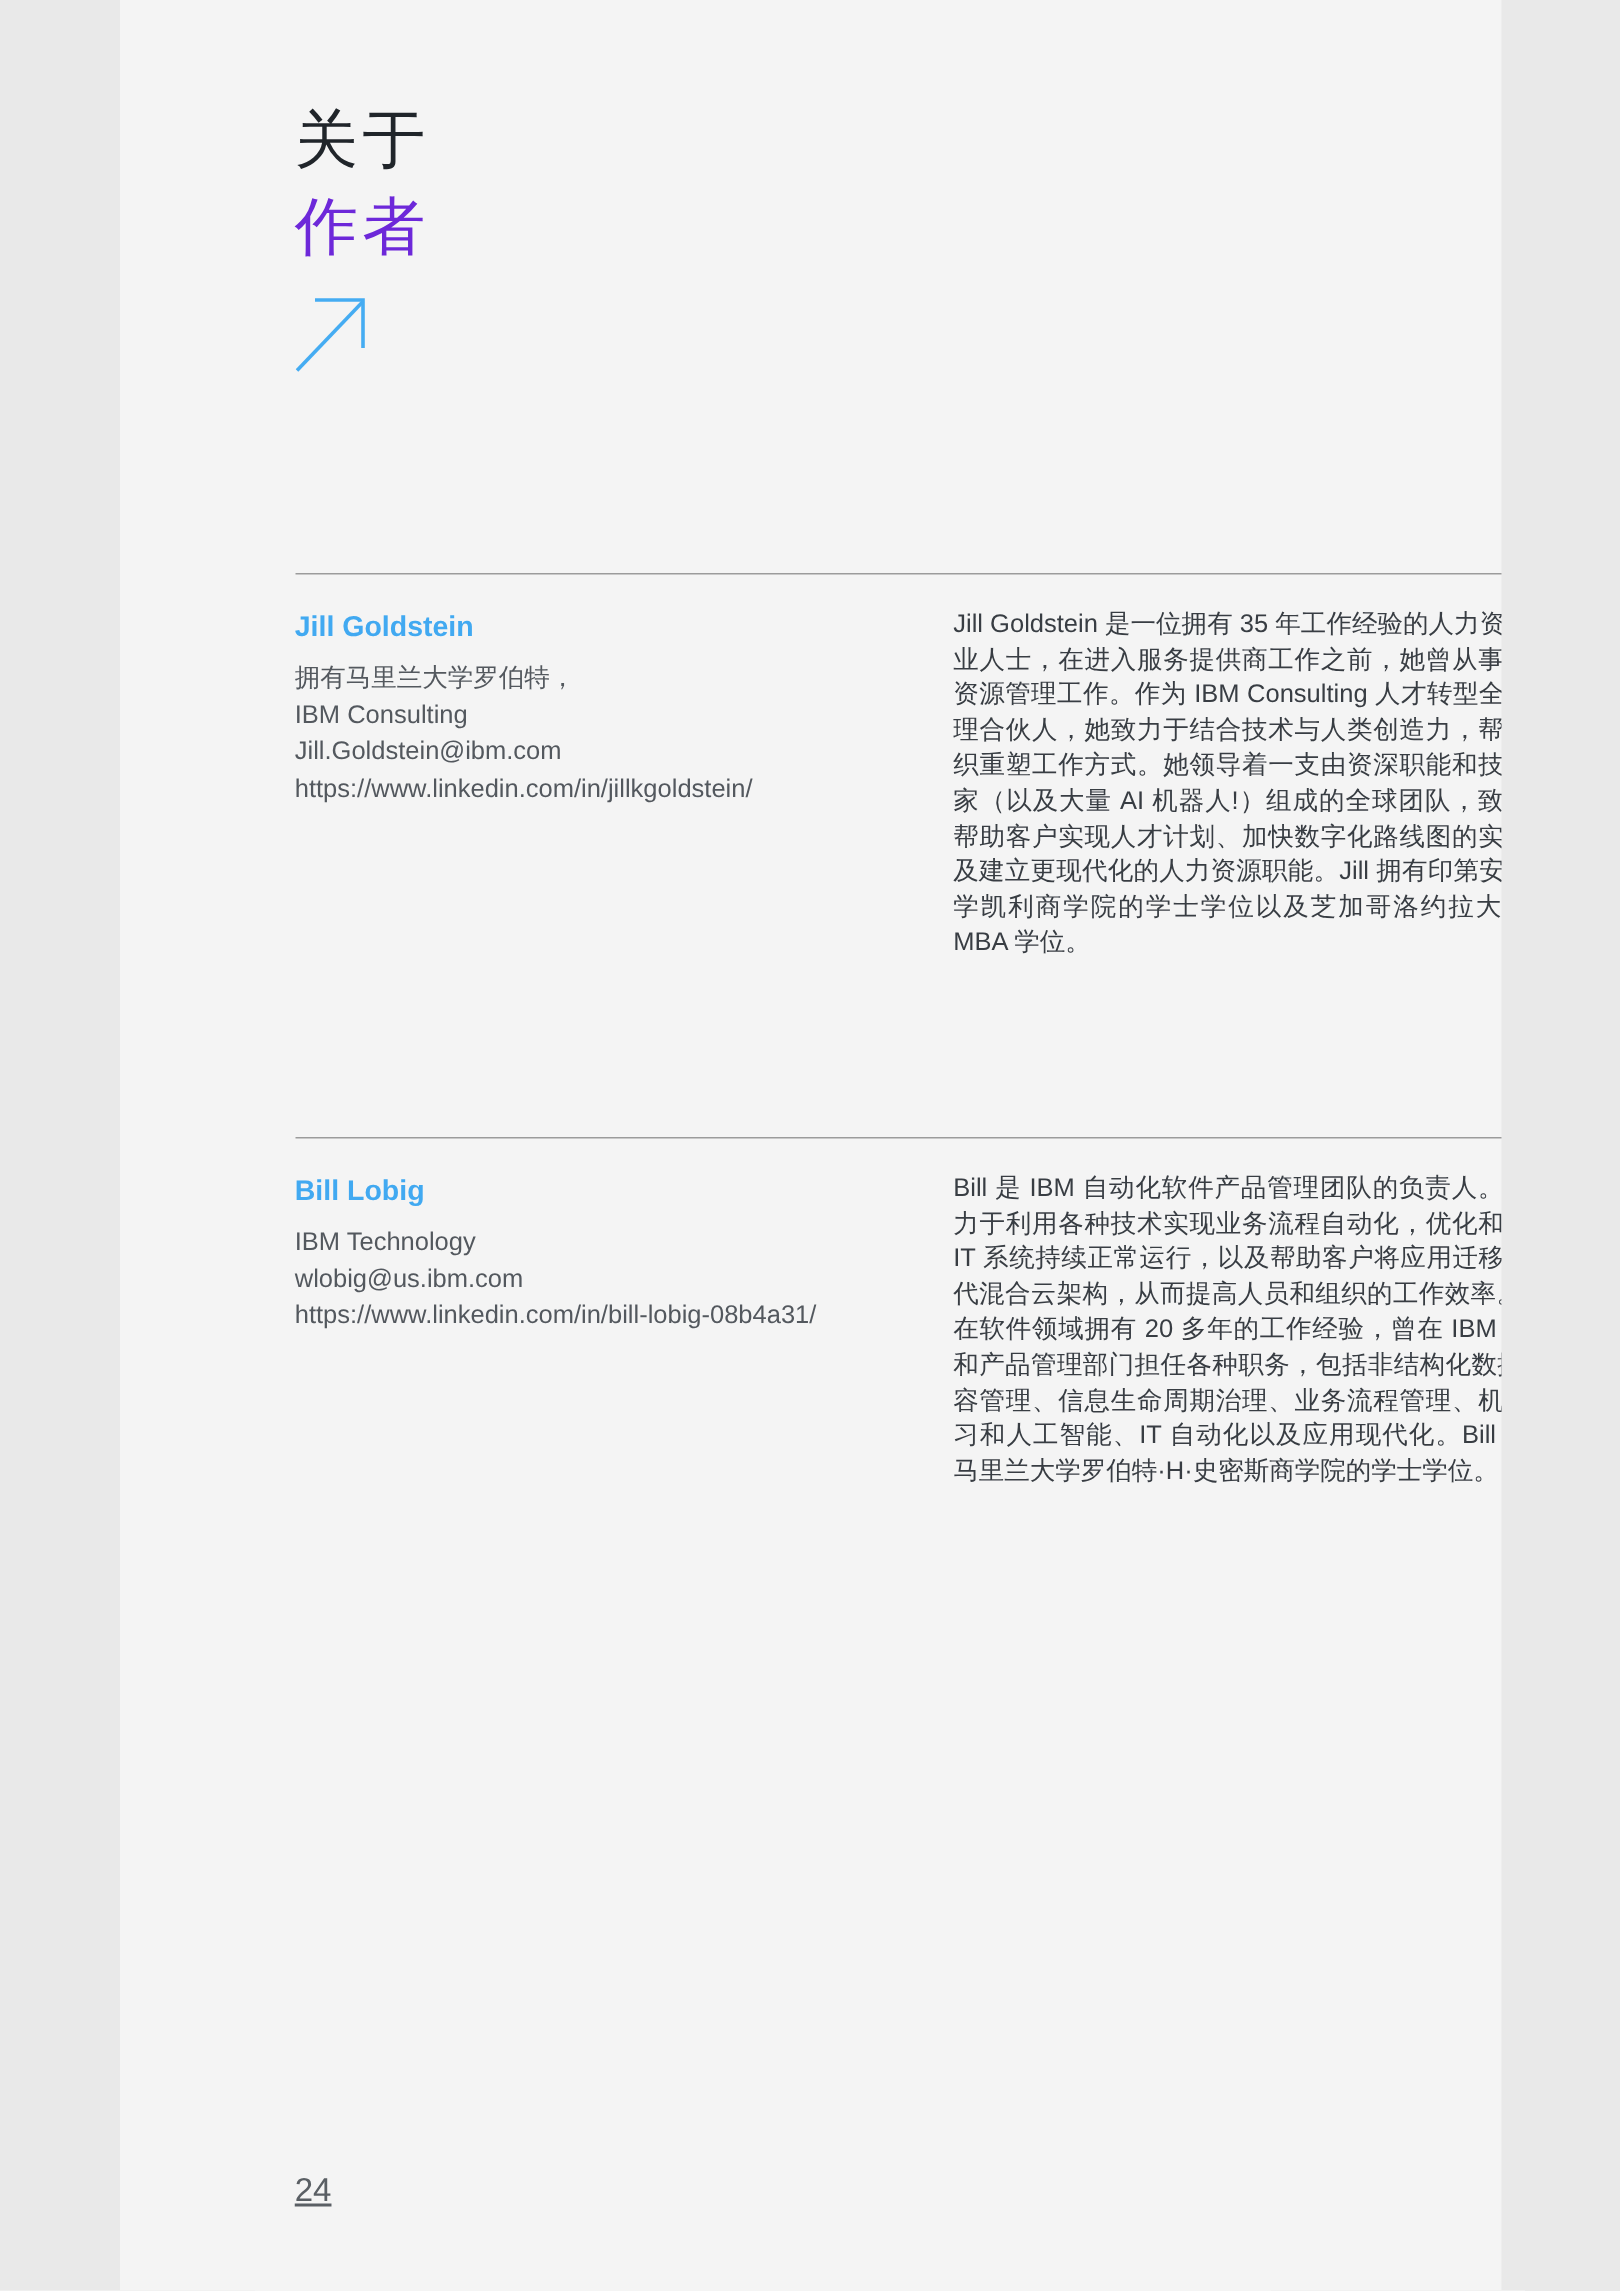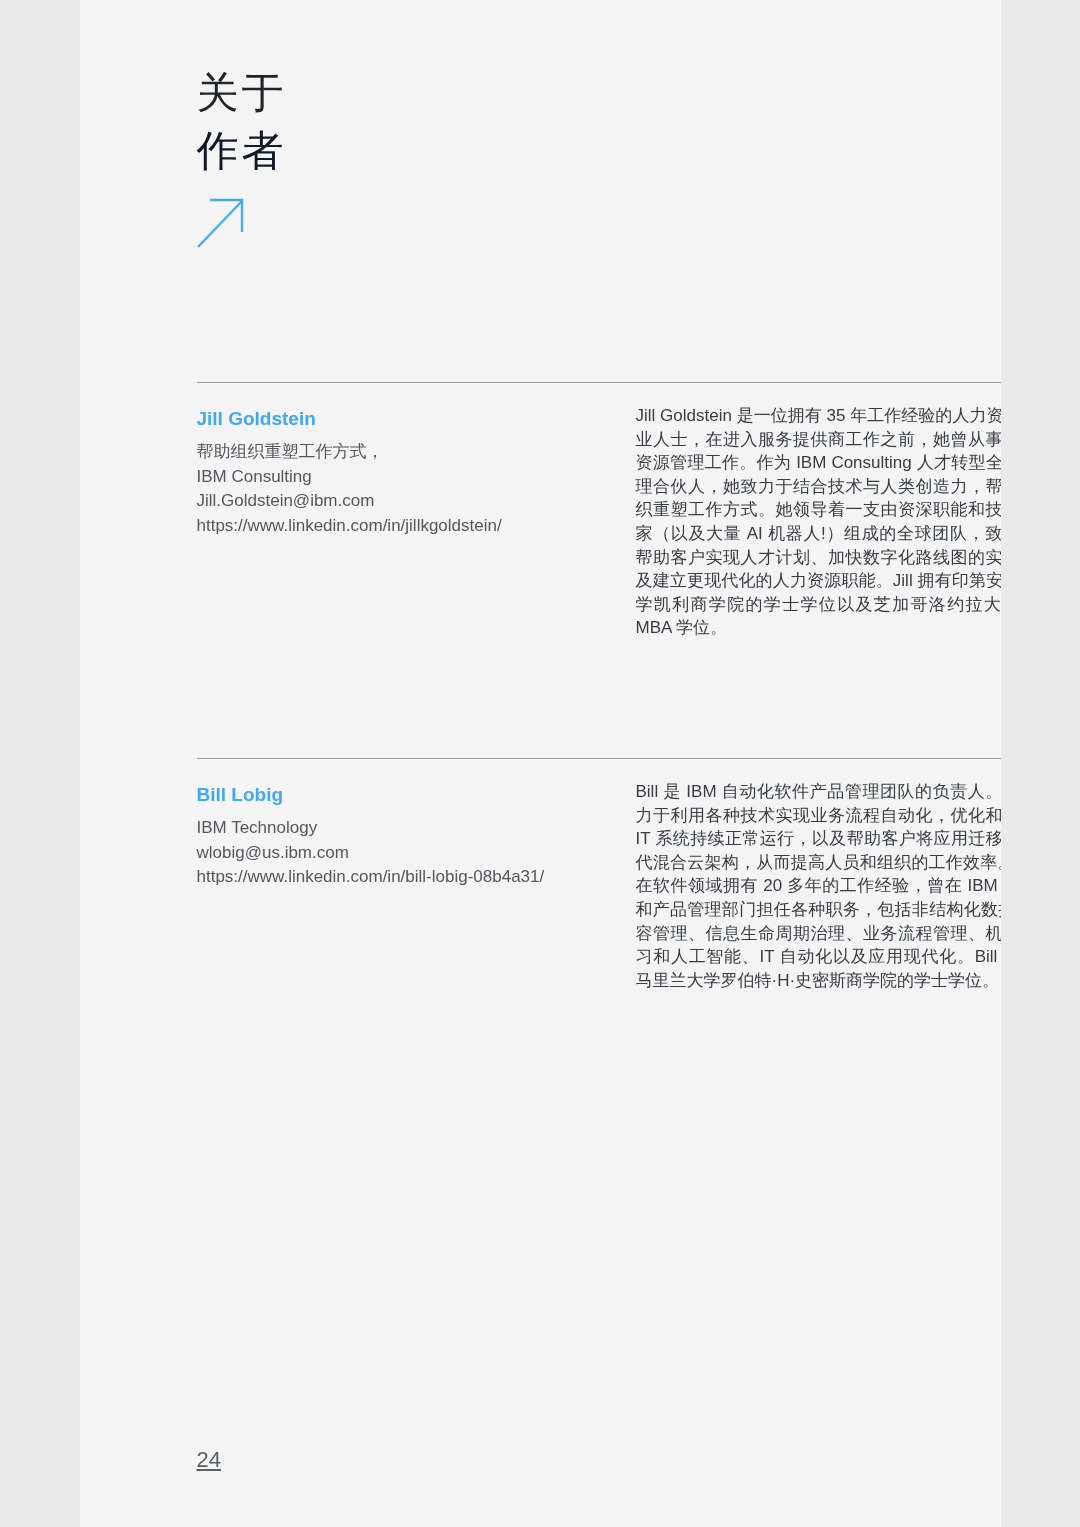--- a/index.html
+++ b/index.html
@@ -15,21 +15,21 @@
     margin:0 auto;
   }
   
   .hdr { position:absolute; left:117px; top:64px; }
   .hdr-line1 {
     font-size:42px; line-height:58px; letter-spacing:3px;
     color:#20252a; font-weight:400;
   }
   .hdr-line2 {
     font-size:42px; line-height:58px; letter-spacing:3px;
-    color:#0f172a; font-weight:400;
+    color:#6d28d9; font-weight:400;
   }
   .arrow { display:block; margin-top:12px; }
   
   .author-section { position:absolute; left:117px; width:845px; }
   .sec-1 { top:382px; }
   .sec-2 { top:758px; }
   .rule { height:1px; background:#9b9b9b; width:100%; }
   .cols { display:flex; justify-content:space-between; margin-top:24px; }
   .col-left  { width:420px; flex:none; }
   .col-right { width:410px; flex:none; }
@@ -80,21 +80,21 @@
       <path d="M1 55 L45 9" stroke="#45acf2" stroke-width="2.4" fill="none"></path>
       <path d="M13 8 L45 8 L45 40" stroke="#45acf2" stroke-width="2.4" fill="none"></path>
     </svg>
   </header>
 
   <section class="author-section sec-1">
     <div class="rule"></div>
     <div class="cols">
       <div class="col-left">
         <div class="author-name">Jill Goldstein</div>
-        <div class="contact-line">帮助组织重塑工作方式，</div>
+        <div class="contact-line">拥有马里兰大学罗伯特，</div>
         <div class="contact-line">IBM Consulting</div>
         <div class="contact-line">Jill.Goldstein@ibm.com</div>
         <div class="contact-line">https://www.linkedin.com/in/jillkgoldstein/</div>
       </div>
       <div class="col-right">
         <p class="bio">Jill Goldstein 是一位拥有 35 年工作经验的人力资源专业人士，在进入服务提供商工作之前，她曾从事人力资源管理工作。作为 IBM Consulting 人才转型全球管理合伙人，她致力于结合技术与人类创造力，帮助组织重塑工作方式。她领导着一支由资深职能和技术专家（以及大量 AI 机器人!）组成的全球团队，致力于帮助客户实现人才计划、加快数字化路线图的实施以及建立更现代化的人力资源职能。Jill 拥有印第安纳大学凯利商学院的学士学位以及芝加哥洛约拉大学的 MBA 学位。</p>
       </div>
     </div>
   </section>
 

